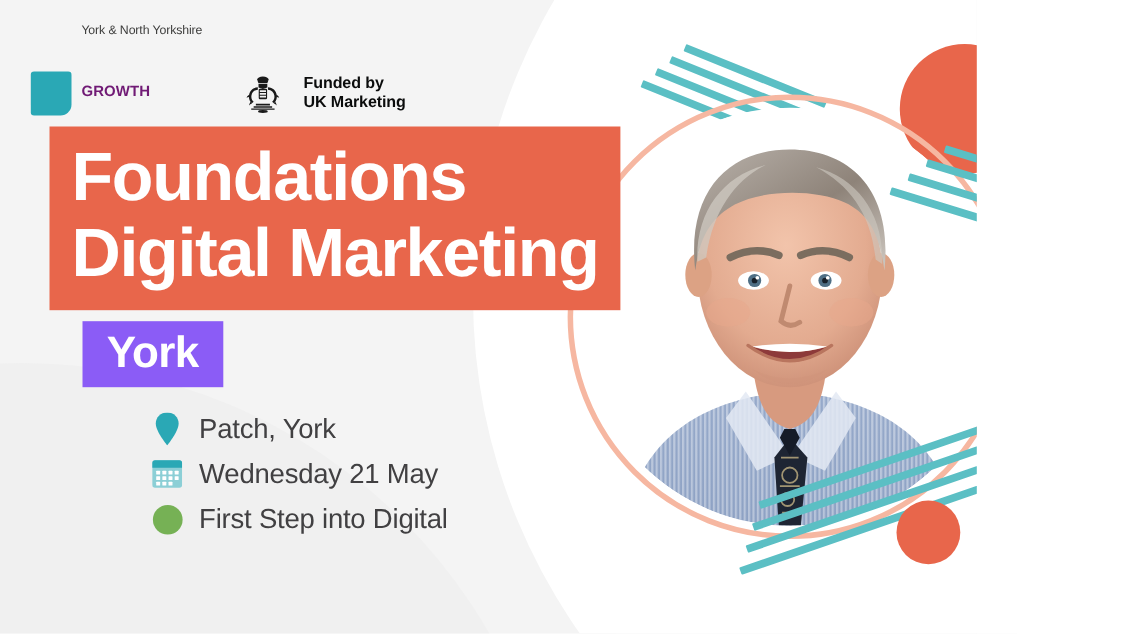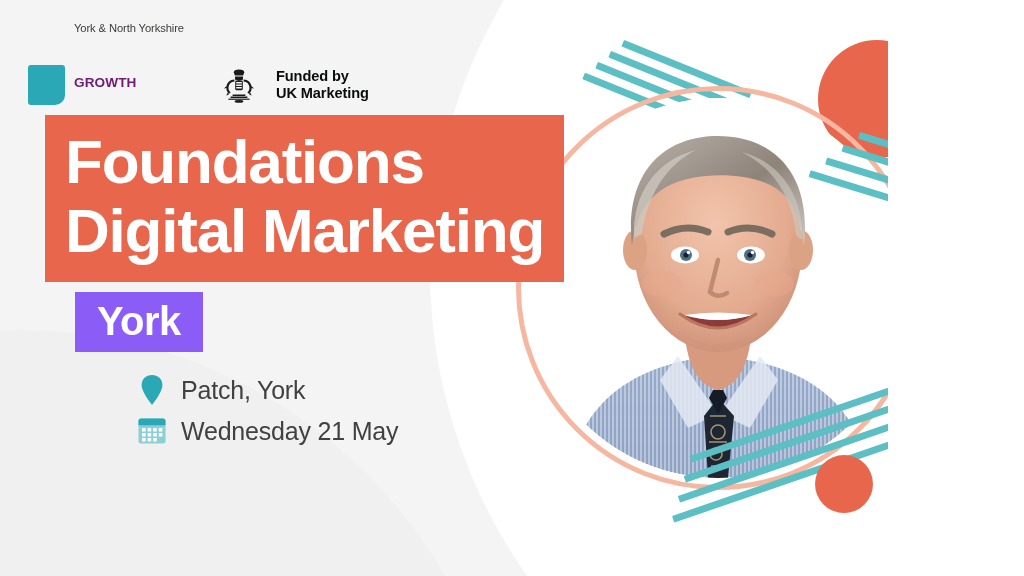--- a/index.html
+++ b/index.html
@@ -421,16 +421,22 @@
             <rect x="4" y="21" width="3.6" height="3.4" rx="0.5"></rect>
             <rect x="9.6" y="21" width="3.6" height="3.4" rx="0.5"></rect>
             <rect x="15.2" y="21" width="3.6" height="3.4" rx="0.5"></rect>
           </g>
         </svg>
       </span>
       <span class="detail-text">Wednesday 21 May</span>
     </div>
 
 
+    <div class="detail-row">
+      <span class="detail-icon">
+        <span class="dot-green"></span>
+      </span>
+      <span class="detail-text">First Step into Digital</span>
+    </div>
 
   </div>
 
 </div>
 
 </body></html>

